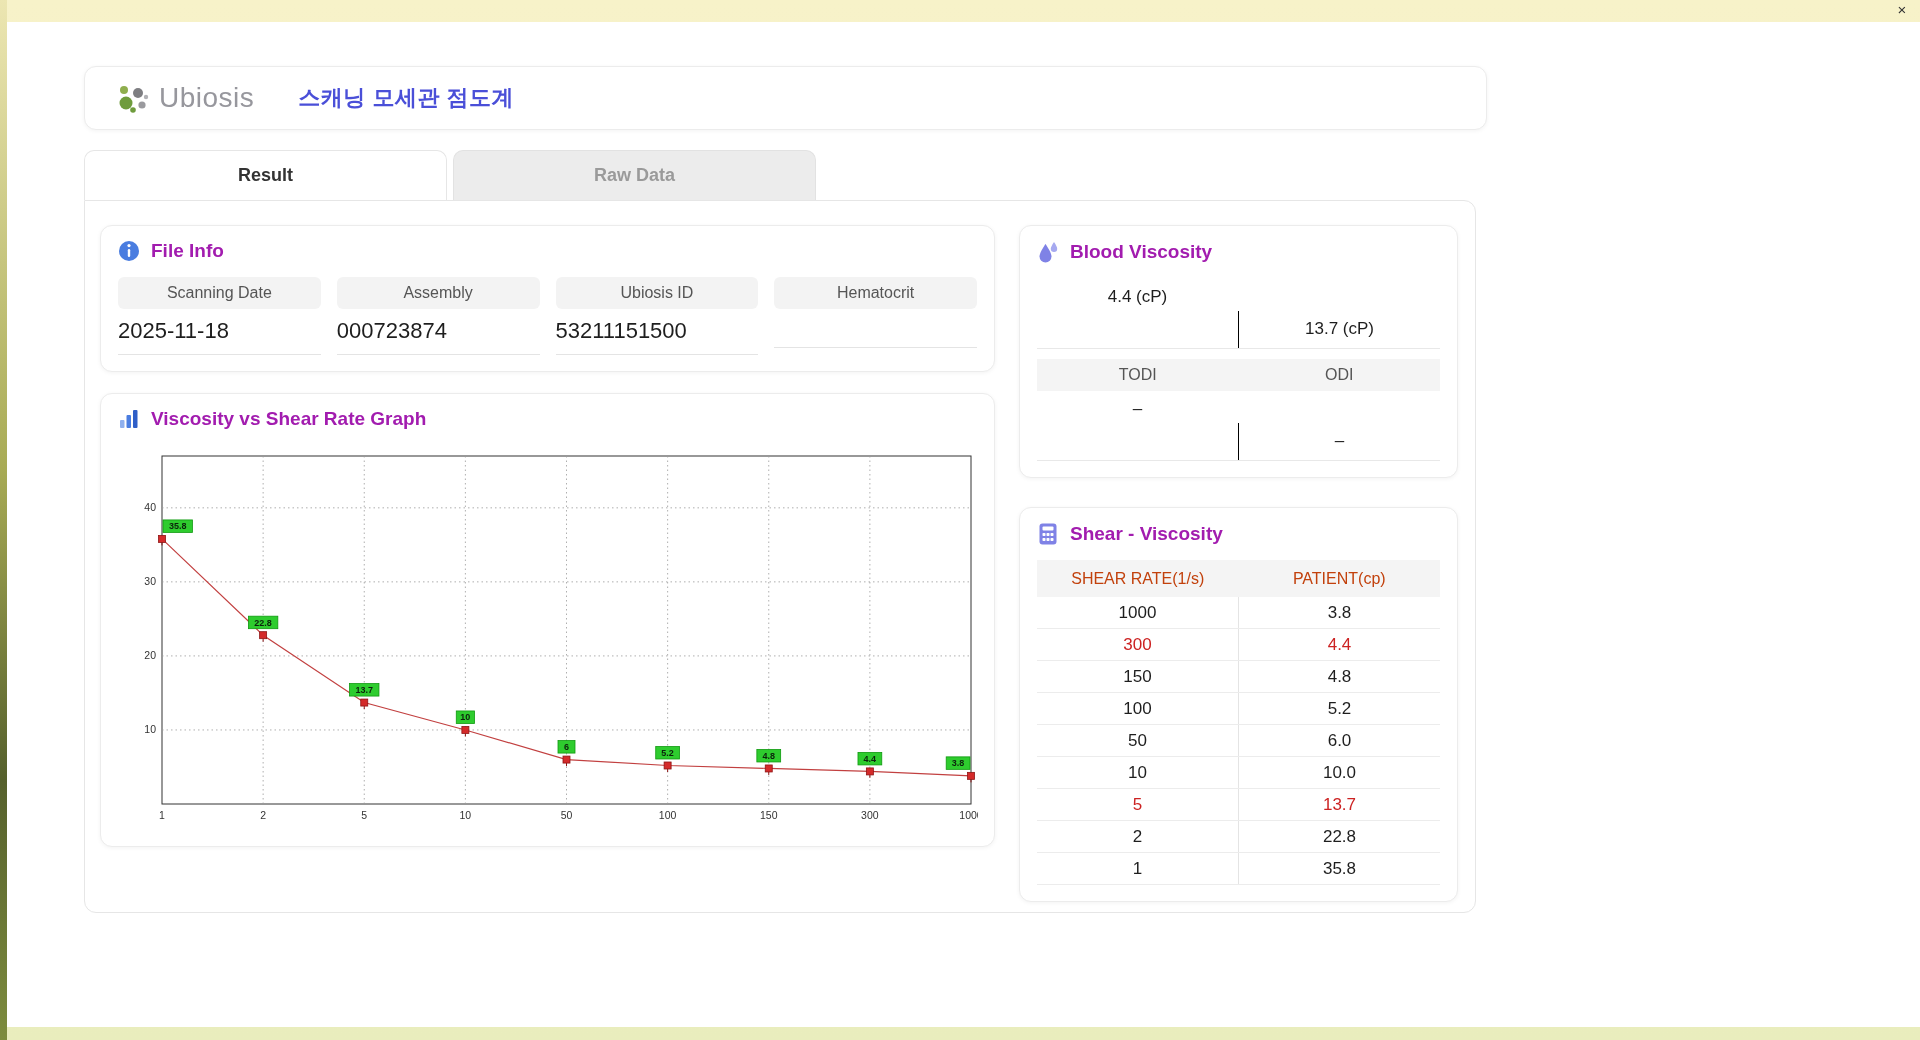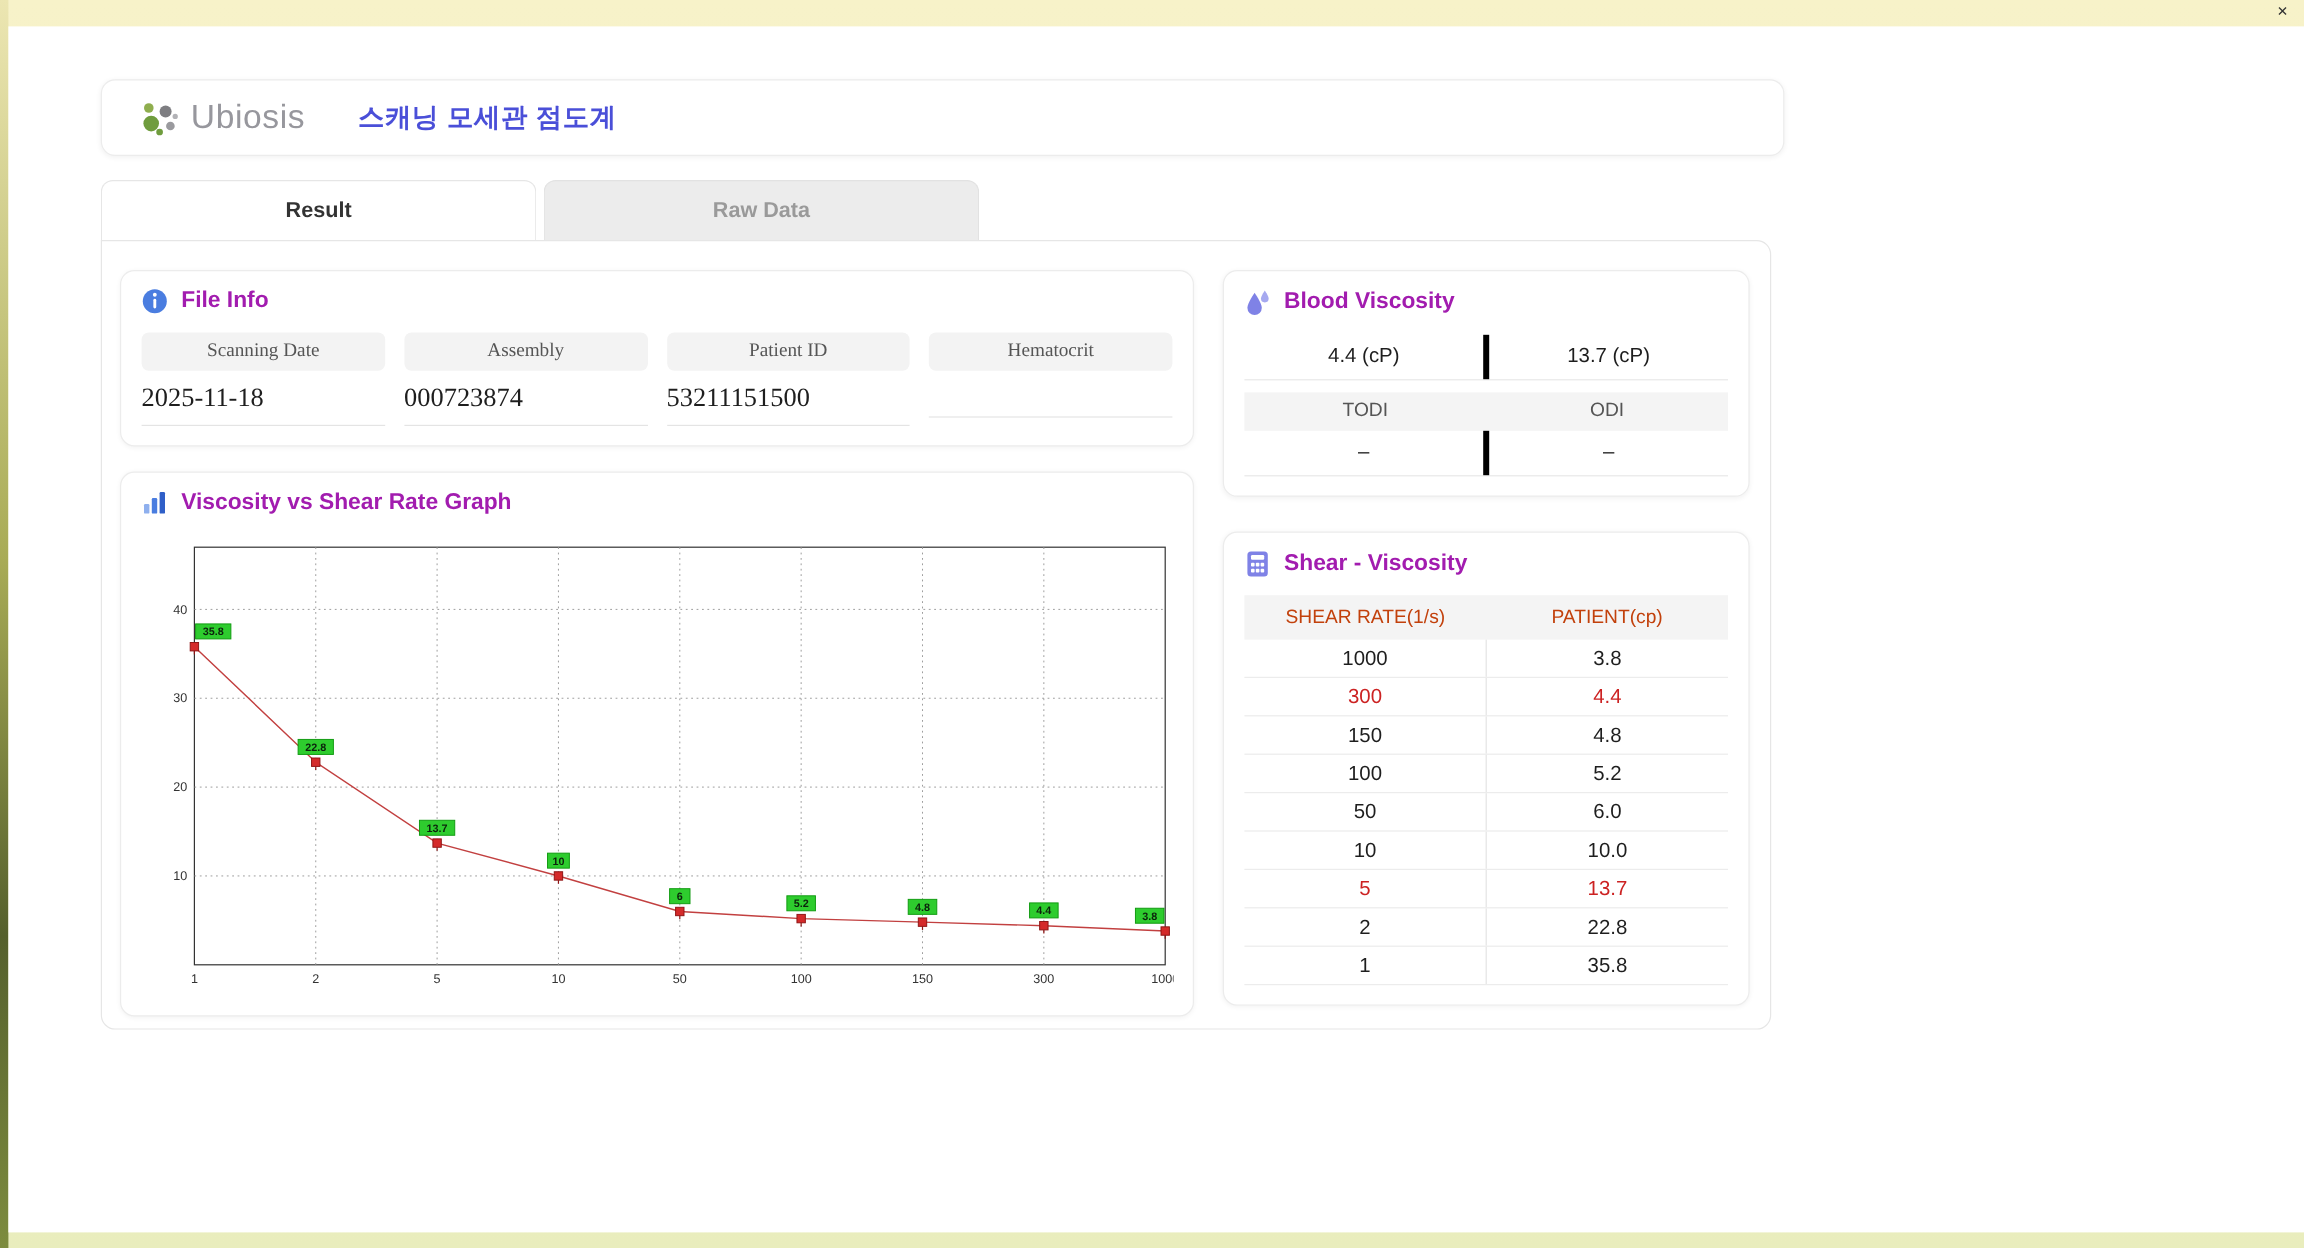--- a/index.html
+++ b/index.html
@@ -56,42 +56,42 @@
     padding:24px 17px 10px 15px; display:flex; gap:24px; position:relative; z-index:1;
   }
   .left-col { width:895px; display:flex; flex-direction:column; gap:21px; }
   .right-col { width:440px; display:flex; flex-direction:column; gap:29px; }
 
   .inner-card { padding:14px 17px 16px 17px; }
   .card-title { display:flex; align-items:center; gap:11px; font-size:19px; font-weight:700; color:#a21caf; }
   .icon { display:inline-flex; align-items:center; justify-content:center; }
 
   
-  .fi-grid { margin-top:15px; display:grid; grid-template-columns:repeat(4,1fr); gap:16px;font-family:Liberation Serif, serif; }
+  .fi-grid { margin-top:15px; display:grid; grid-template-columns:repeat(4,1fr); gap:16px; }
   .fi-label {
     background:#f3f3f3; border-radius:6px; text-align:center;
     padding:7px 0; font-size:16px; font-weight:500; color:#555;
   }
   .fi-value {
     text-align:left; padding:9px 0 10px; font-size:22px; color:#1e1e1e;
     border-bottom:1px solid #e4e4e4; min-height:39px;
   }
 
   
   .chart-svg { display:block; margin:12px 0 0 8px; }
 
   
   .bv-table { margin-top:15px; }
   .bv-row { display:flex; }
   .bv-row.head { background:#f4f4f4; }
   .bv-row.head.second { margin-top:10px; }
   .bv-cell { flex:1; text-align:center; padding:7px 0; font-size:16px; color:#555; }
   .bv-row.val { border-bottom:1px solid #e8e8e8; }
   .bv-row.val .bv-cell { font-size:17px; color:#1e1e1e; padding:8px 0 9px; }
-  .bv-cell.sep { border-left:5px solid #000000; }
+  .bv-cell.sep { border-left:1px solid #000000;margin-top:32px; }
 
   
   .sv-table { margin-top:14px; }
   .sv-head { display:flex; background:#f4f4f4; }
   .sv-head .sv-cell { font-size:16px; color:#c2410c; padding:8px 0; }
   .sv-row { display:flex; border-bottom:1px solid #ececec; }
   .sv-cell { flex:1; text-align:center; font-size:17px; color:#1e1e1e; padding:5px 0; line-height:21px; }
   .sv-row .sv-cell.sep { border-left:1px solid #e4e4e4; }
   .sv-row.hl .sv-cell { color:#cc2222; }
 </style>
@@ -147,21 +147,21 @@
           <div class="fi-grid" id="file-info-grid">
               <div class="fi-field">
                 <div class="fi-label">Scanning Date</div>
                 <div class="fi-value">2025-11-18</div>
               </div>
               <div class="fi-field">
                 <div class="fi-label">Assembly</div>
                 <div class="fi-value">000723874</div>
               </div>
               <div class="fi-field">
-                <div class="fi-label">Patient ID</div>
+                <div class="fi-label">Ubiosis ID</div>
                 <div class="fi-value">53211151500</div>
               </div>
               <div class="fi-field">
                 <div class="fi-label">Hematocrit</div>
                 <div class="fi-value"></div>
               </div>
             </div>
         </div>
 
         <div class="card inner-card">

